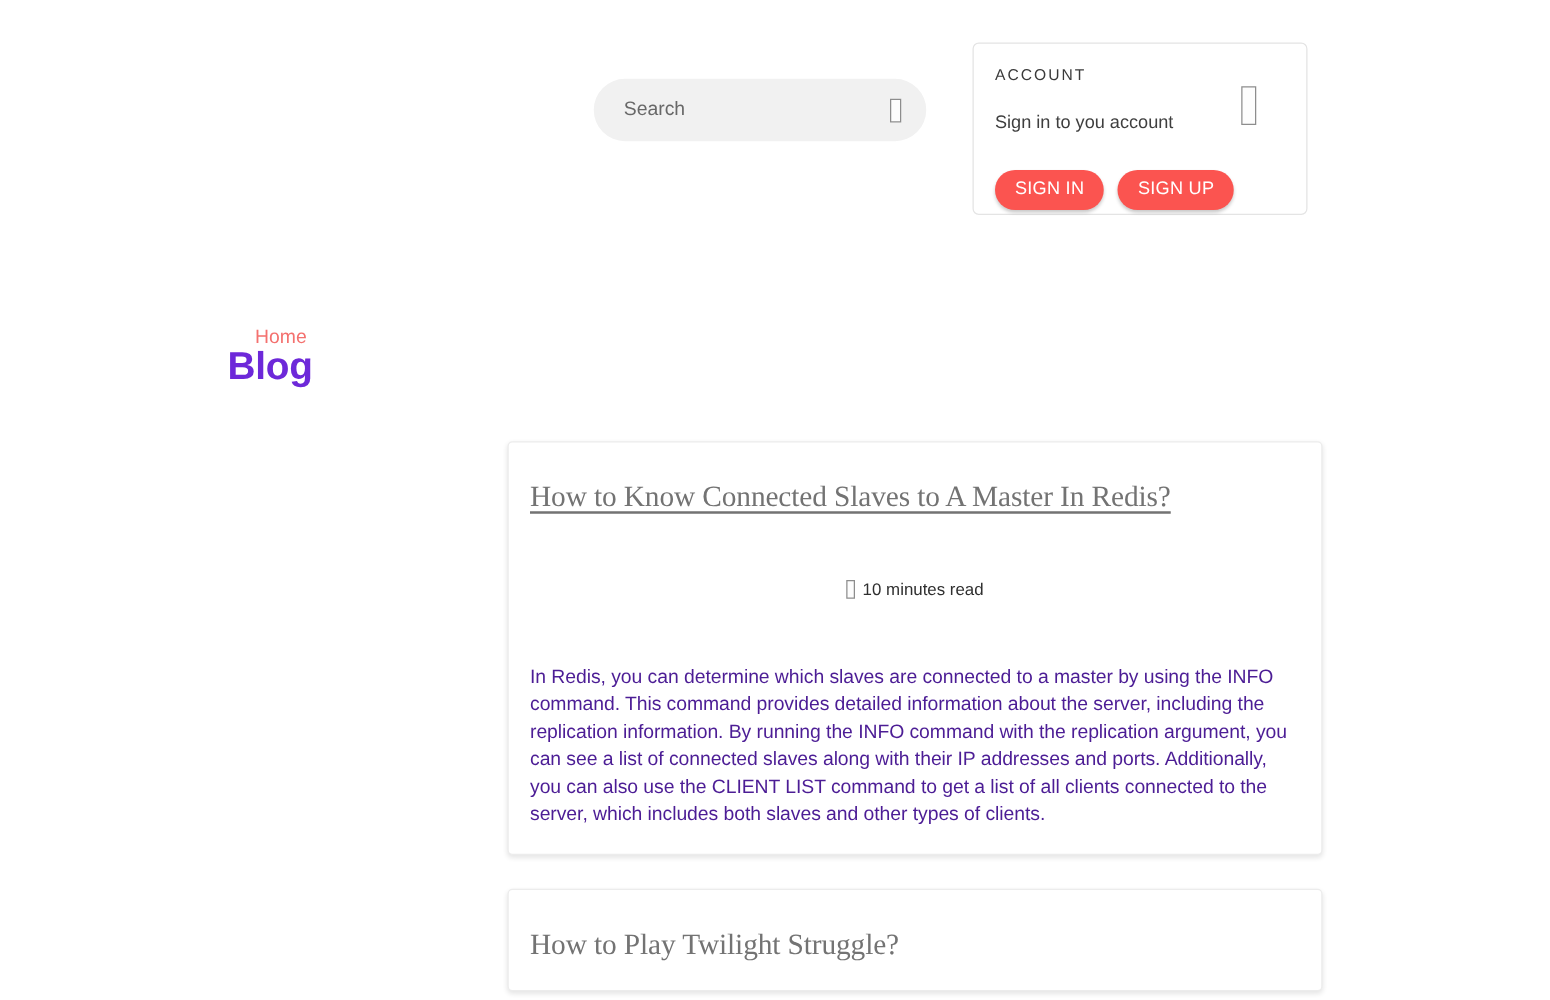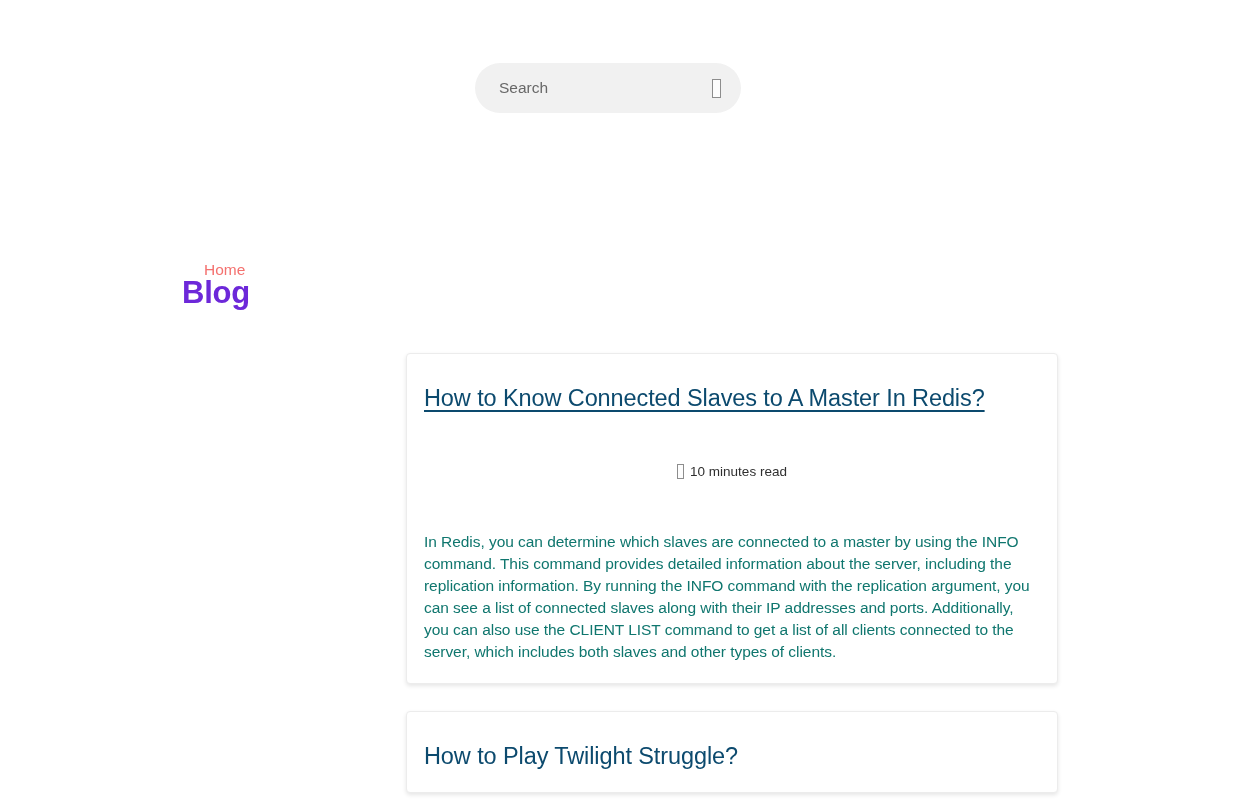--- a/index.html
+++ b/index.html
@@ -174,60 +174,72 @@
     border-radius: 4px;
     box-shadow: 0 2px 4px rgba(0,0,0,.10);
     padding: 30px 16px 20px 16px;
     margin-bottom: 27px;
   }
   .article-title {
     display: block;
     margin: 0 0 0 1px;
     font-size: 23.5px;
     font-weight: 400;
-    color: #0c4a6e;
+    color: #737373;
     text-decoration: none;
     letter-spacing: -.1px;
     line-height: 1.25;
+    font-family: Liberation Serif, serif;
   }
   .article-title.underlined { text-decoration: underline; text-underline-offset: 4px; }
 
   .article-meta {
     display: flex;
     align-items: flex-start;
     justify-content: center;
     gap: 6px;
     margin-top: 51px;
     font-size: 13.5px;
     color: #2f2f2f;
   }
   .article-meta .tofu { width: 7px; height: 15px; border-width: 1.2px; }
 
   .article-body {
     margin: 52px 0 0 1px;
     font-size: 15.5px;
     line-height: 22px;
-    color: #0f766e;
+    color: #4c1d95;
     letter-spacing: -.05px;
   }
 </style>
 </head>
 <body>
 
 <div class="page">
 
   <div class="topbar">
 
     <div class="search-wrap">
       <input class="search-input" type="text" placeholder="Search" style="">
       <button class="search-icon-btn">
         <span class="tofu"></span>
       </button>
     </div>
 
+    <div class="account-card">
+      <p class="account-title">ACCOUNT</p>
+      <p class="account-sub">Sign in to you account</p>
+      <div class="account-icon">
+        <span class="tofu"></span>
+      </div>
+      <div class="account-actions">
+        <button class="pill-btn">SIGN IN</button>
+        <button class="pill-btn">SIGN UP</button>
+      </div>
+    </div>
 
   </div>
 
   <a class="breadcrumb" href="#">Home</a>
 
   <h1 class="page-title">Blog</h1>
 
 
   <div class="articles">
 

